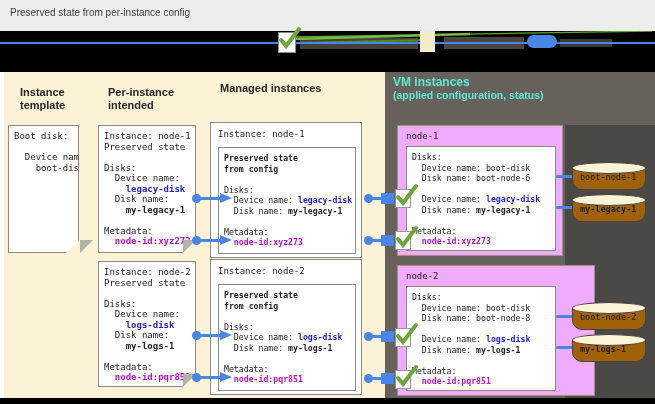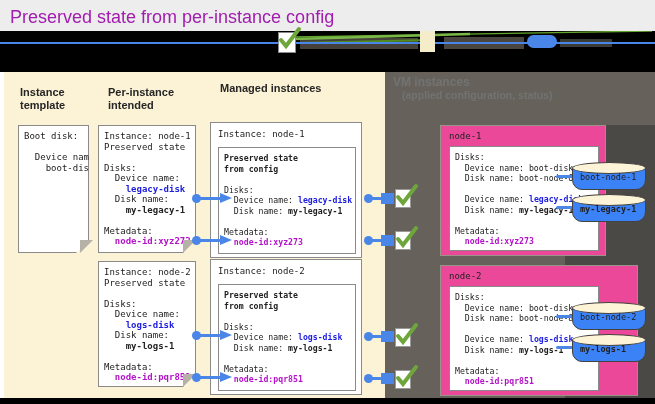--- a/index.html
+++ b/index.html
@@ -1,21 +1,21 @@
 <!DOCTYPE html>
 <html><head>
 <meta charset="utf-8">
 <style>
   html,body{margin:0;padding:0;background:#fff;}
   .stage{position:relative;width:655px;height:404px;background:#000;overflow:hidden;
          font-family:"Liberation Sans",sans-serif;}
   .abs{position:absolute;}
   
   .titlebar{left:0;top:0;width:655px;height:31px;background:#ededed;}
-  .title{left:10px;top:7px;font-size:18px;color:#a21caf;}
+  .title{left:10px;top:7px;font-size:10px;color:#404040;}
   
   .band{left:0;top:31px;width:655px;height:41px;background:#000;}
   .band .smudge1{left:300px;top:7px;width:118px;height:11px;background:#45413a;}
   .band .smudge2{left:444px;top:6px;width:80px;height:12px;background:#4a463f;}
   .band .smudge3{left:560px;top:8px;width:52px;height:8px;background:#3c3a35;}
   .band .hline{left:0;top:11px;width:655px;height:2px;background:#4a86e8;}
   .legend-check{left:278px;top:1px;width:16px;height:19px;background:#fff;border:1px solid #8a8a8a;}
   .legend-config{left:420px;top:0px;width:15px;height:21px;background:#f5ecca;}
   .legend-disk{left:527px;top:4px;width:30px;height:13px;background:#4a86e8;border-radius:7px;}
   .checkmark-svg{position:absolute;left:-2px;top:-6px;width:26px;height:24px;overflow:visible;}
@@ -23,37 +23,37 @@
   .left-margin{left:0;top:72px;width:4px;height:326px;background:#fff;}
   .left-panel{left:4px;top:72px;width:381px;height:326px;background:#fcf2d5;}
   .right-panel{left:385px;top:72px;width:270px;height:326px;background:#66625b;}
   .disk-area{left:565px;top:125px;width:90px;height:273px;background:#4b4946;}
   
   .colhead{font-size:11px;font-weight:bold;color:#262626;line-height:13px;margin-left:8px;}
   .h1{left:12px;top:86px;width:80px;}
   .h2{left:100px;top:86px;width:92px;}
   .h3{left:212px;top:82px;width:172px;}
   .h3 .sub{font-weight:normal;font-size:10px;}
-  .vm-head{left:393px;top:76px;color:#737373;}
+  .vm-head{left:393px;top:76px;color:#5eead4;}
   .vm-head .l1{font-size:12px;font-weight:bold;line-height:13px;}
-  .vm-head .l2{font-size:10.5px;font-weight:bold;line-height:12px;margin-left:9px;}
+  .vm-head .l2{font-size:10.5px;font-weight:bold;line-height:12px;}
   
   .whitebox{background:#fff;border:1px solid #8a8a8a;box-sizing:border-box;}
   .notebox{background:#fff;border:1px solid #8a8a8a;box-sizing:border-box;
            clip-path:polygon(0 0,100% 0,100% calc(100% - 13px),calc(100% - 13px) 100%,0 100%);}
   .fold{width:13px;height:13px;background:#b5b1a7;clip-path:polygon(0 0,100% 0,0 100%);
         right:0;bottom:0;}
-  .tpl{left:18px;top:125px;width:71px;height:128px;}
+  .tpl{left:8px;top:125px;width:71px;height:128px;}
   .pic1{left:98px;top:125px;width:98px;height:128px;}
   .pic2{left:98px;top:261px;width:98px;height:126px;}
   .mi1{left:210px;top:122px;width:152px;height:136px;}
   .mi2{left:210px;top:259px;width:152px;height:136px;}
   .mi-title{left:7px;top:6px;font-family:"DejaVu Sans Mono",monospace;font-size:9px;color:#222;}
   .mi-inner{left:7px;top:24px;width:138px;height:107px;}
-  .nodebox{background:#ec4899;border:1px solid #9a9488;box-sizing:border-box;margin-left:43px;}
+  .nodebox{background:#f0abfc;border:1px solid #9a9488;box-sizing:border-box;}
   .n1{left:397px;top:125px;width:166px;height:131px;}
   .n2{left:397px;top:265px;width:198px;height:131px;}
   .node-label{left:8px;top:5px;font-family:"DejaVu Sans Mono",monospace;font-size:9px;color:#222;}
   .node-inner{left:8px;top:20px;width:150px;height:105px;}
   
   .code{padding:5px 5px;font-family:"DejaVu Sans Mono",monospace;font-size:9px;
         line-height:10.5px;color:#222;}
   .code-sm{padding:5px 5px;font-family:"DejaVu Sans Mono",monospace;font-size:8.2px;
         line-height:10.5px;color:#222;}
   .cl{white-space:pre;}
@@ -61,21 +61,21 @@
   .cl .blue{color:#2020e0;font-weight:bold;}
   .cl .mag{color:#b413c9;font-weight:bold;}
   
   .dot{width:9px;height:9px;border-radius:50%;background:#4a86e8;}
   .hseg{height:3px;background:#4a86e8;border-radius:2px;}
   .arrow-r{width:0;height:0;border-top:5px solid transparent;border-bottom:5px solid transparent;
            border-left:12px solid #4a86e8;}
   .bluesq{width:13px;height:11px;background:#4a86e8;}
   .checkbox{width:16px;height:19px;background:#fff;border:1px solid #999;box-sizing:border-box;}
   
-  .cyl{width:74px;height:24px;background:#3b82f6;border:1px solid #44423e;
+  .cyl{width:74px;height:24px;background:#a16207;border:1px solid #44423e;
        border-radius:3px 3px 10px 10px;box-sizing:border-box;}
   .cyl::before{content:"";position:absolute;left:-1px;top:-5px;width:72px;height:10px;
        background:#fdf3d7;border:1px solid #44423e;border-radius:50%;}
   .cyl-label{position:absolute;left:7px;top:5px;font-family:"DejaVu Sans Mono",monospace;
        font-size:8.5px;color:#222;}
   .cyl-label.bold{font-weight:bold;}
 </style>
 </head>
 <body>
 

